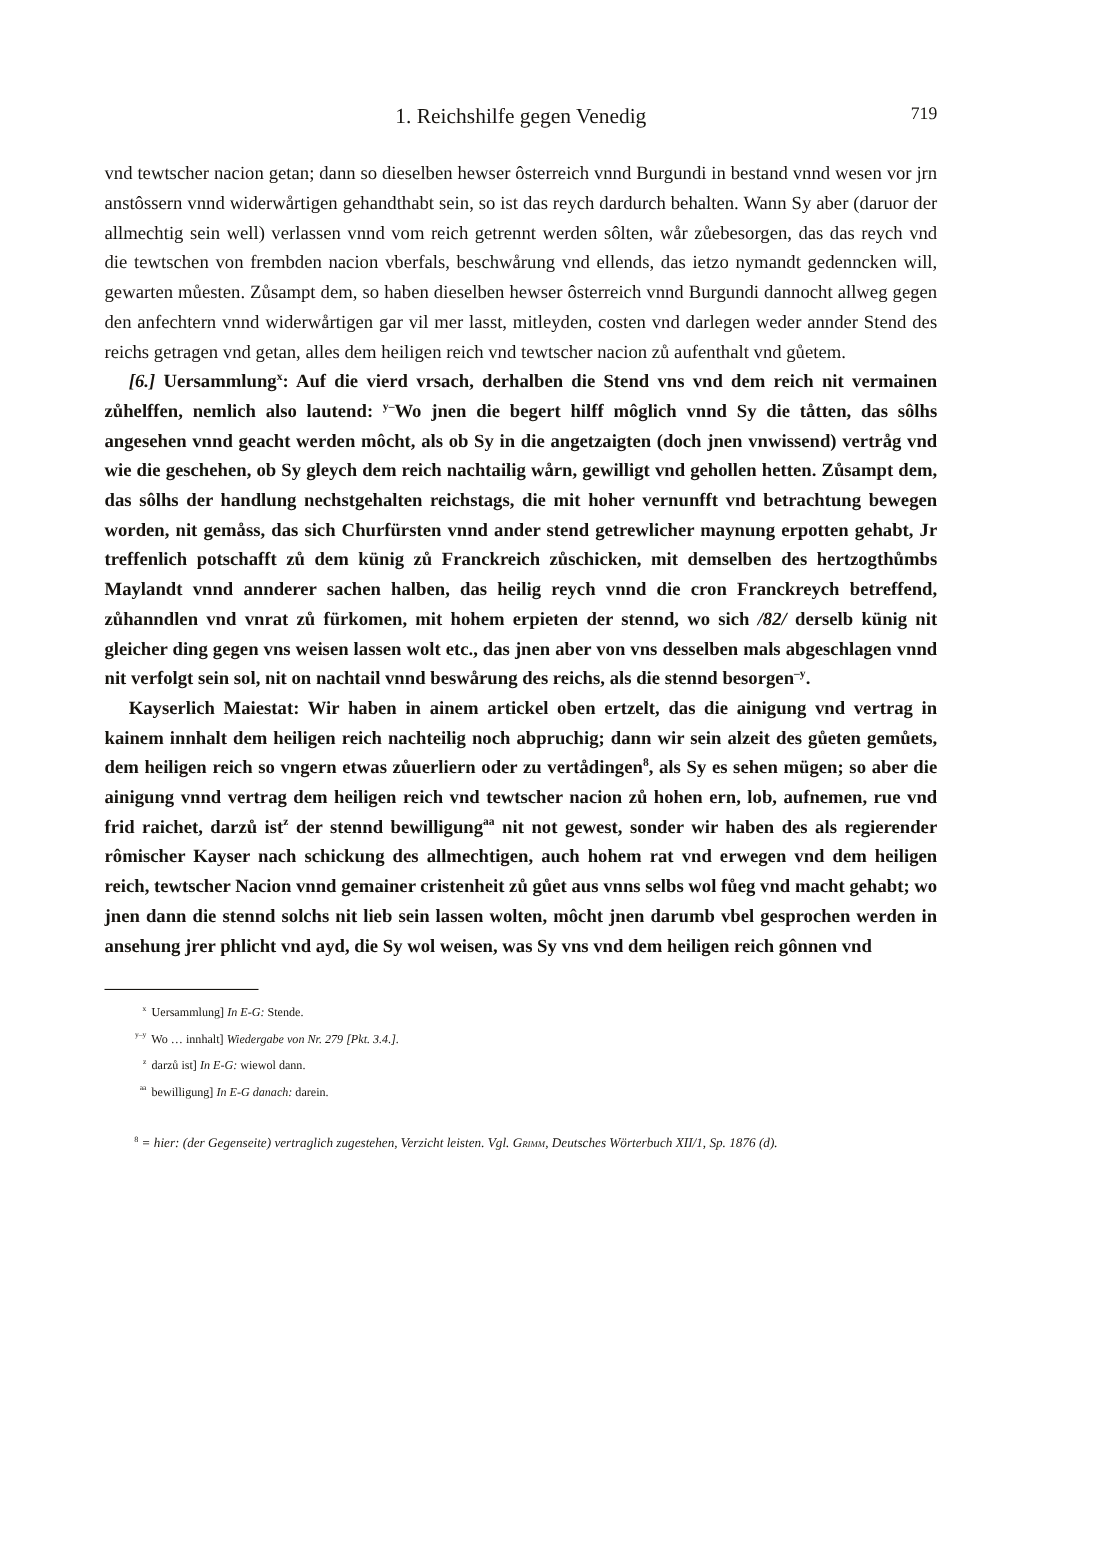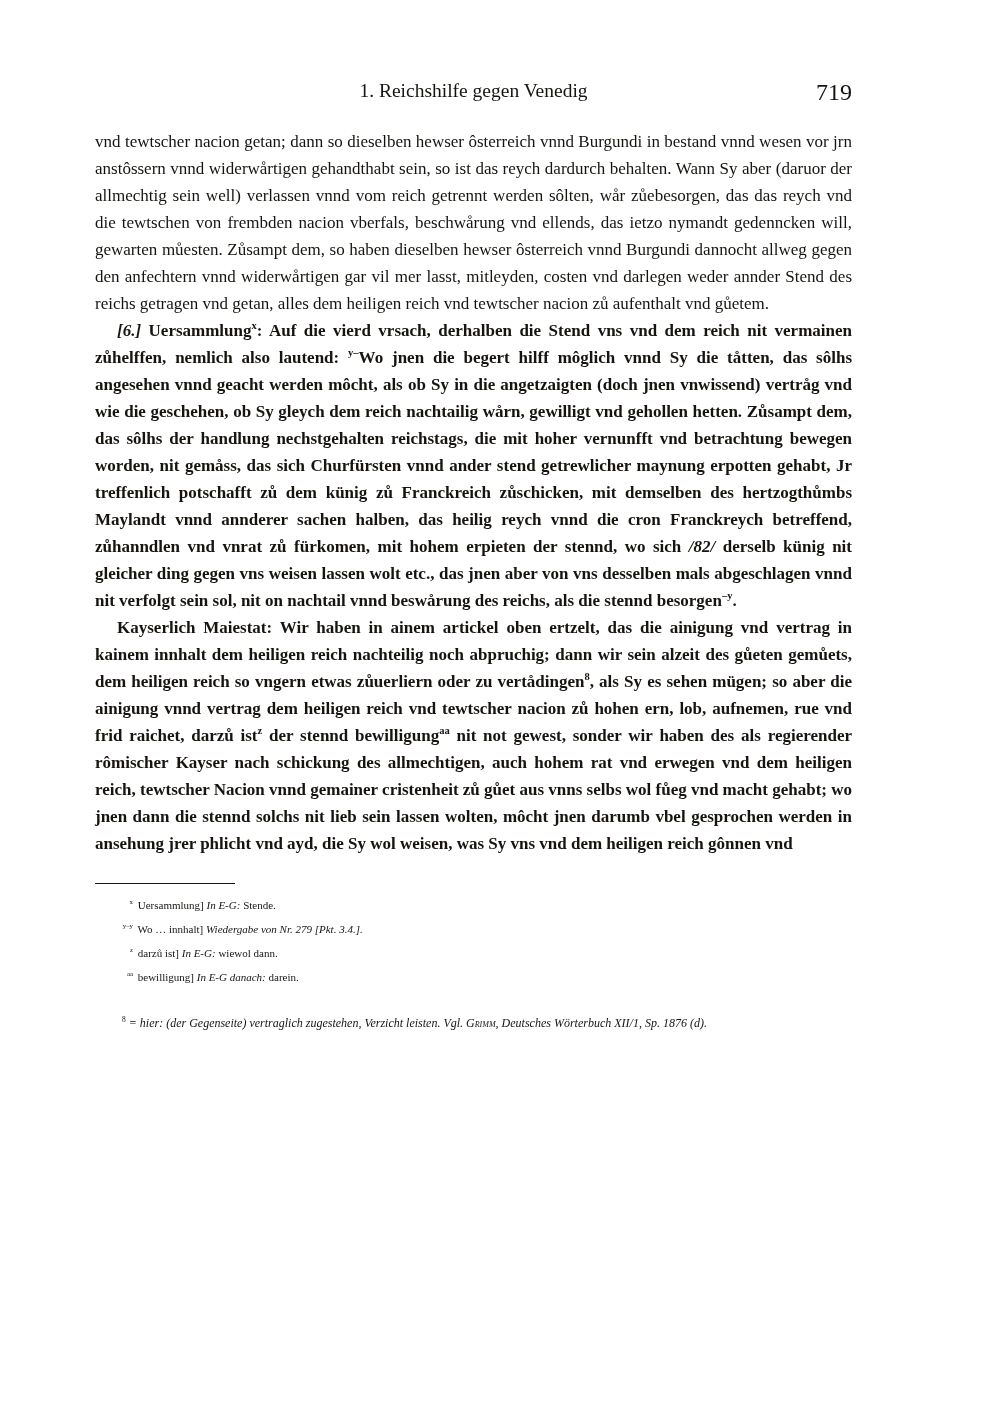--- a/index.html
+++ b/index.html
@@ -16,23 +16,24 @@
       position: absolute;
       left: 95px;
       top: 80px;
       width: 757px;
     }
     .running-head {
       position: relative;
       height: 26px;
       margin-bottom: 22px;
       font-size: 19.5px;
+      margin-top: 16px;
     }
     .head-title { text-align: center; }
-    .head-page { position: absolute; right: 0; top: -1px; font-size: 24px; }
+    .head-page { position: absolute; right: 0; top: -1px; font-size: 16px; }
     .body {
       font-size: 17px;
       line-height: 27px;
       text-align: justify;
       hyphens: none;
     }
     .para.indent { text-indent: 22px; font-weight: bold; }
     sup {
       font-size: 0.62em;
       vertical-align: super;

